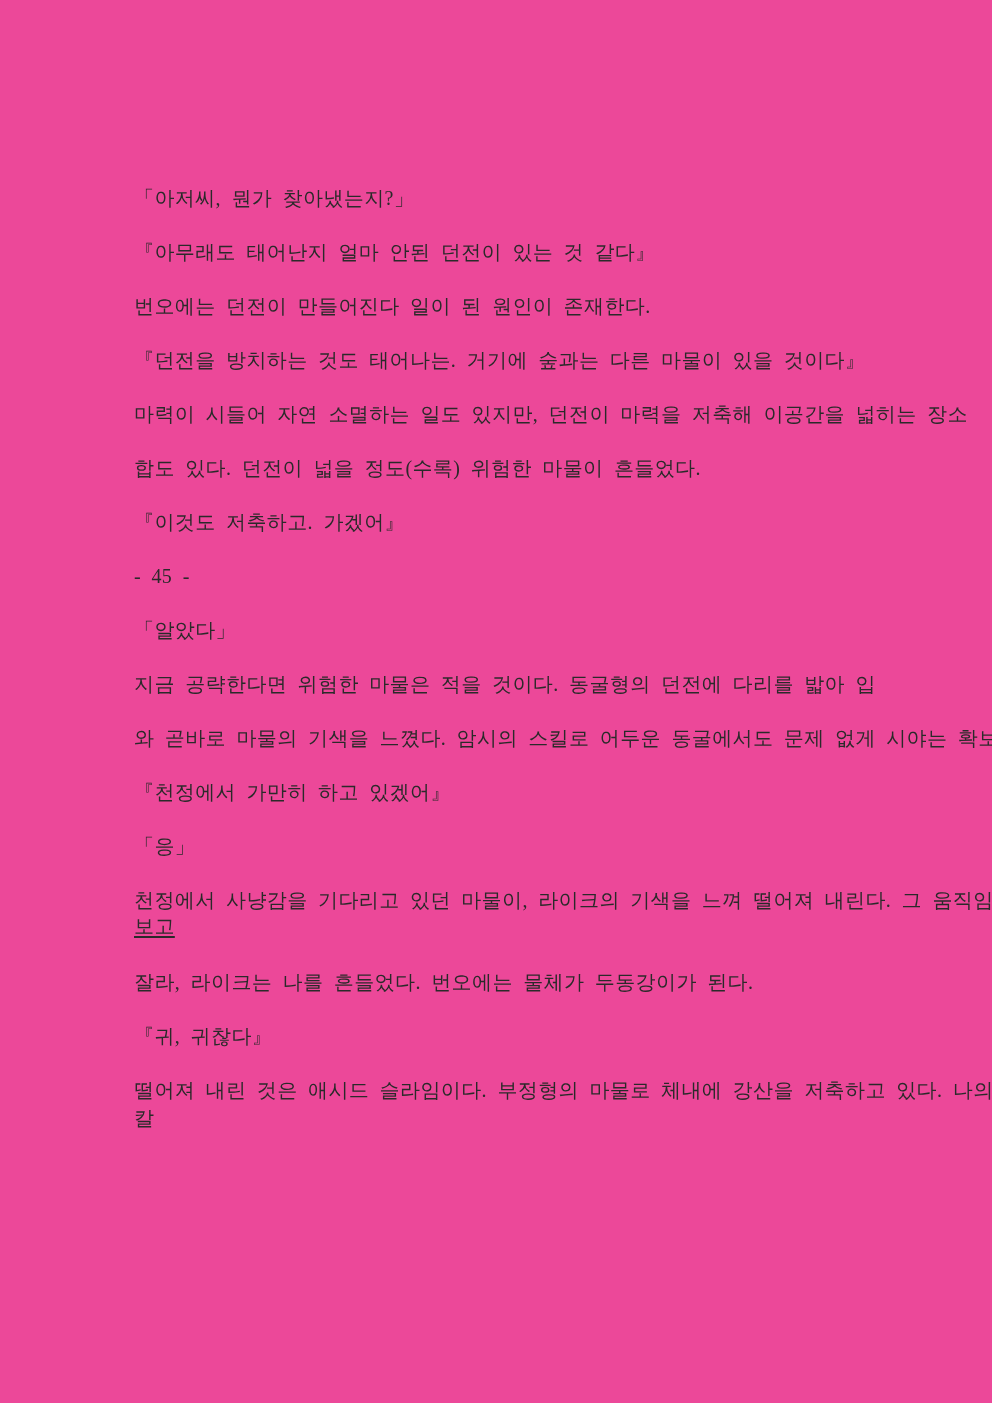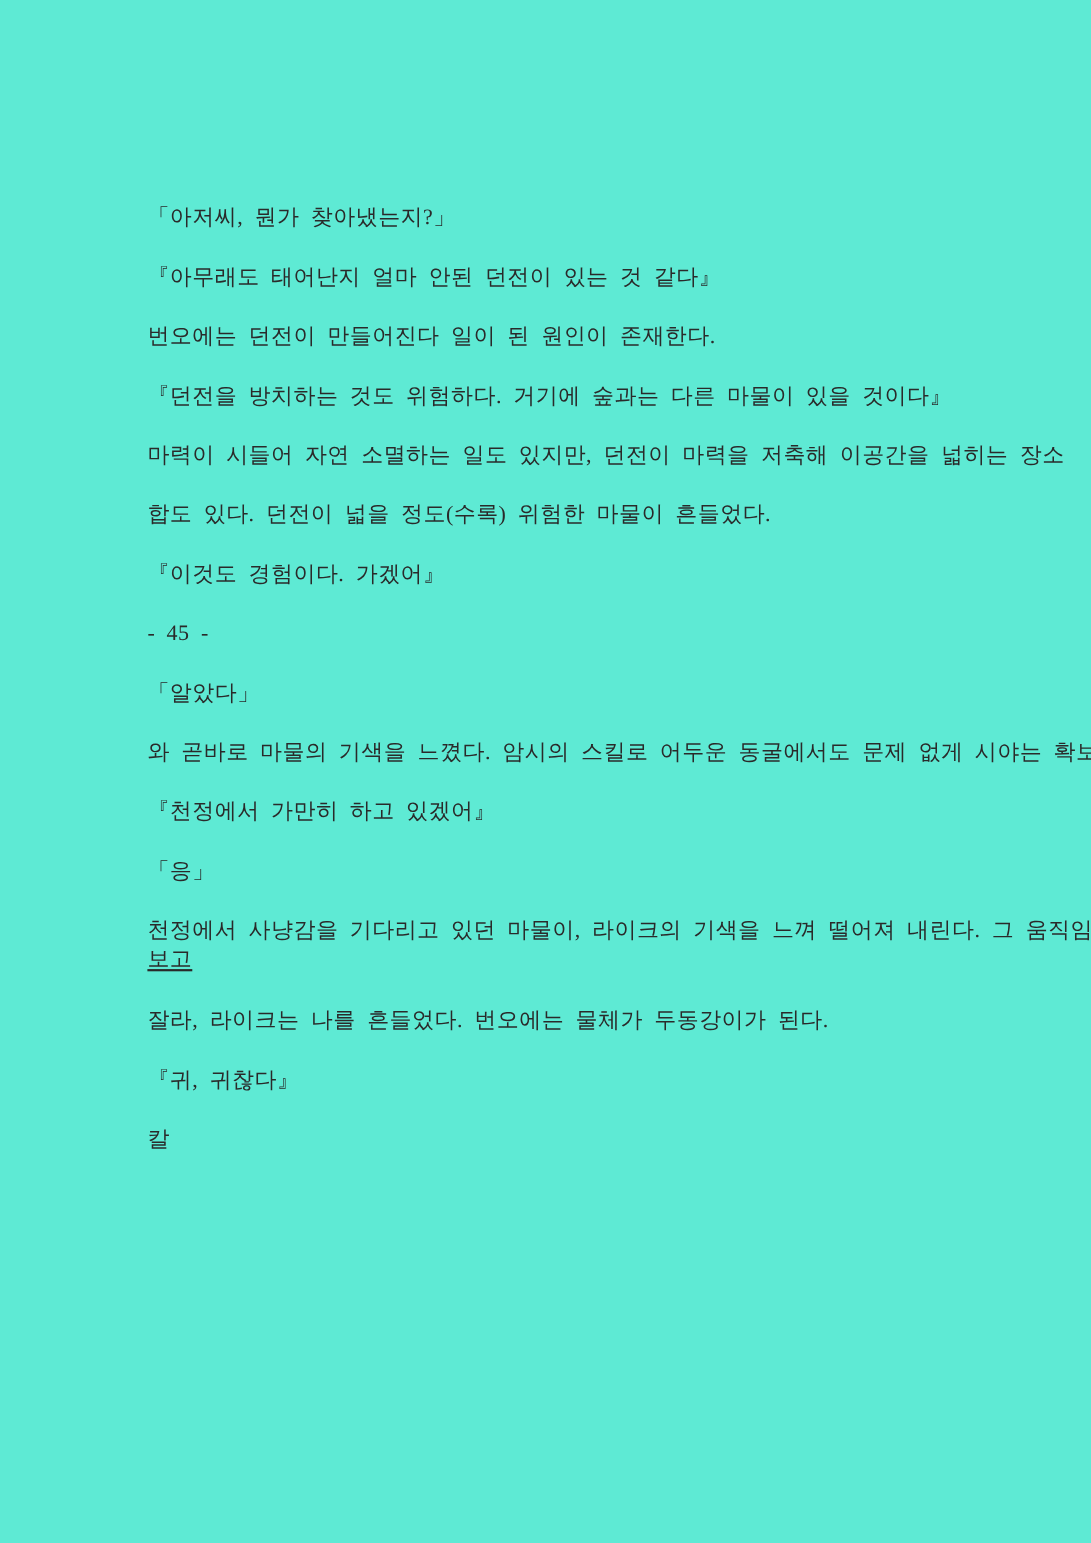--- a/index.html
+++ b/index.html
@@ -11,21 +11,21 @@
   body {
     width: 992px;
     height: 1403px;
     overflow: hidden;
   }
   .page {
     box-sizing: border-box;
     width: 992px;
     height: 1403px;
     padding: 184px 90px 0 134px;
-    background: #5eead4;
+    background: #ec4899;
     font-family: "Liberation Serif", "DejaVu Serif", serif;
     font-size: 20px;
     color: #2a2a2a;
   }
   .para {
     margin: 0 0 26px 0;
   }
   .line {
     display: block;
     line-height: 28px;
@@ -47,36 +47,39 @@
       <div class="para">
         <span class="line">「아저씨, 뭔가 찾아냈는지?」</span>
       </div>
       <div class="para">
         <span class="line">『아무래도 태어난지 얼마 안된 던전이 있는 것 같다』</span>
       </div>
       <div class="para">
         <span class="line">번오에는 던전이 만들어진다 일이 된 원인이 존재한다.</span>
       </div>
       <div class="para">
-        <span class="line">『던전을 방치하는 것도 위험하다. 거기에 숲과는 다른 마물이 있을 것이다』</span>
+        <span class="line">『던전을 방치하는 것도 태어나는. 거기에 숲과는 다른 마물이 있을 것이다』</span>
       </div>
       <div class="para">
         <span class="line">마력이 시들어 자연 소멸하는 일도 있지만, 던전이 마력을 저축해 이공간을 넓히는 장소</span>
       </div>
       <div class="para">
         <span class="line">합도 있다. 던전이 넓을 정도(수록) 위험한 마물이 흔들었다.</span>
       </div>
       <div class="para">
-        <span class="line">『이것도 경험이다. 가겠어』</span>
+        <span class="line">『이것도 저축하고. 가겠어』</span>
       </div>
       <div class="para">
         <span class="line">- 45 -</span>
       </div>
       <div class="para">
         <span class="line">「알았다」</span>
+      </div>
+      <div class="para">
+        <span class="line">지금 공략한다면 위험한 마물은 적을 것이다. 동굴형의 던전에 다리를 밟아 입</span>
       </div>
       <div class="para">
         <span class="line">와 곧바로 마물의 기색을 느꼈다. 암시의 스킬로 어두운 동굴에서도 문제 없게 시야는 확보로</span>
       </div>
       <div class="para">
         <span class="line">『천정에서 가만히 하고 있겠어』</span>
       </div>
       <div class="para">
         <span class="line">「응」</span>
       </div>
@@ -84,16 +87,17 @@
         <span class="line">천정에서 사냥감을 기다리고 있던 마물이, 라이크의 기색을 느껴 떨어져 내린다. 그 움직임을</span>
         <span class="line underline">보고</span>
       </div>
       <div class="para">
         <span class="line">잘라, 라이크는 나를 흔들었다. 번오에는 물체가 두동강이가 된다.</span>
       </div>
       <div class="para">
         <span class="line">『귀, 귀찮다』</span>
       </div>
       <div class="para">
+        <span class="line">떨어져 내린 것은 애시드 슬라임이다. 부정형의 마물로 체내에 강산을 저축하고 있다. 나의</span>
         <span class="line">칼</span>
       </div>
     </div>
 </div>
 
 </body></html>

